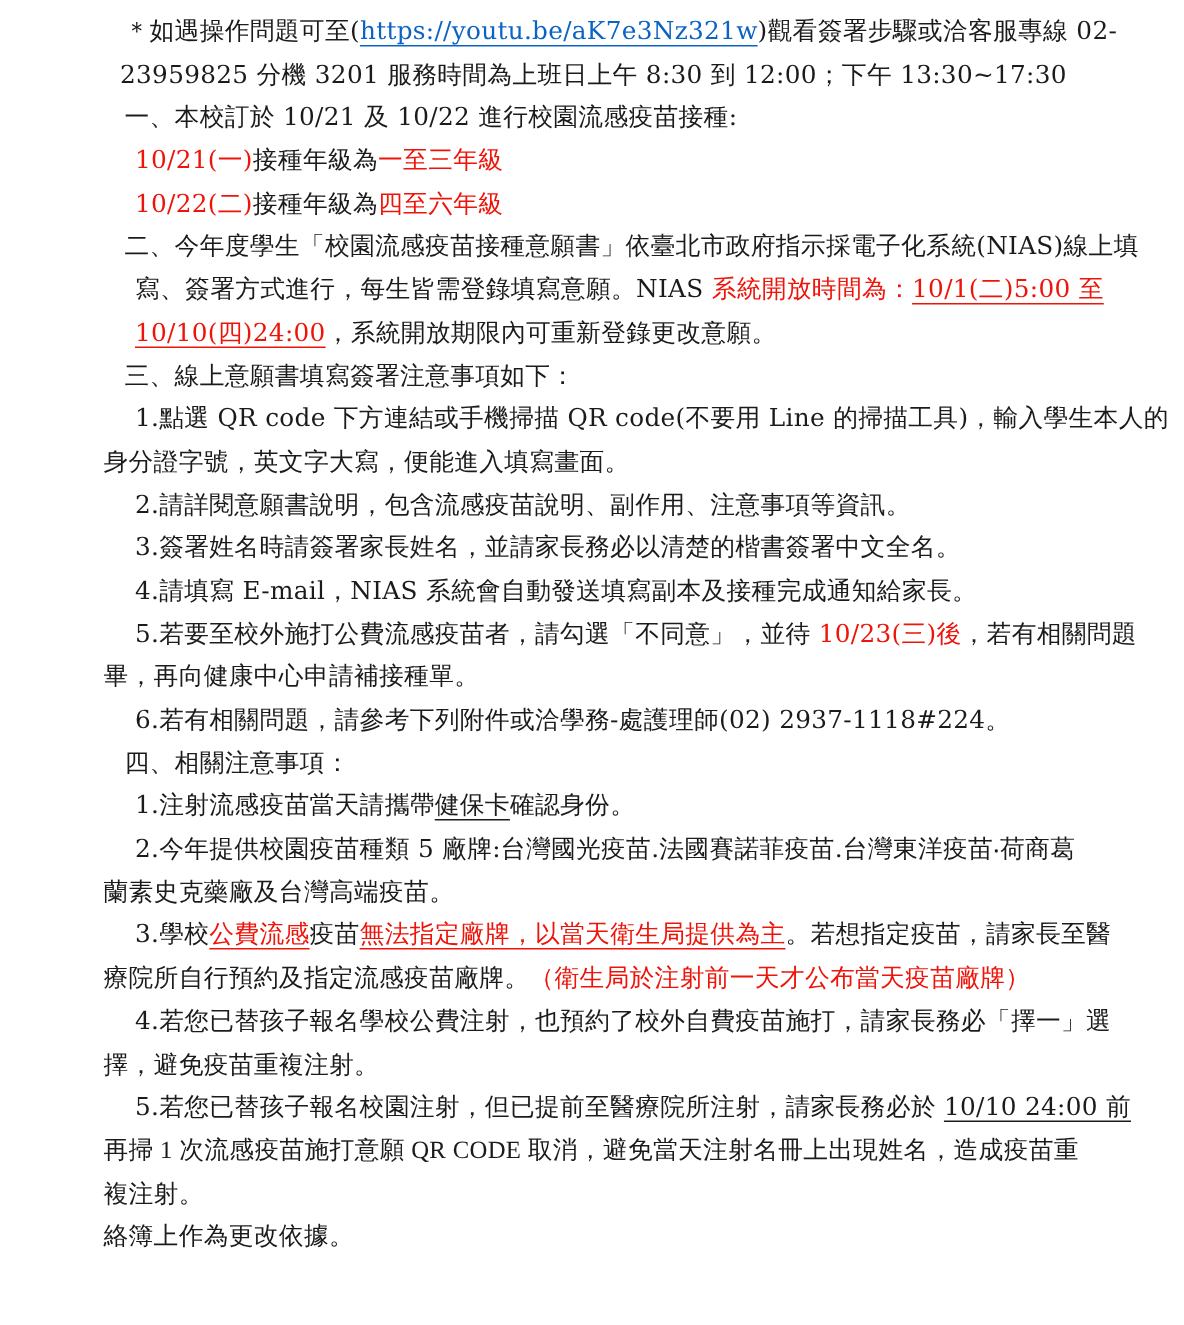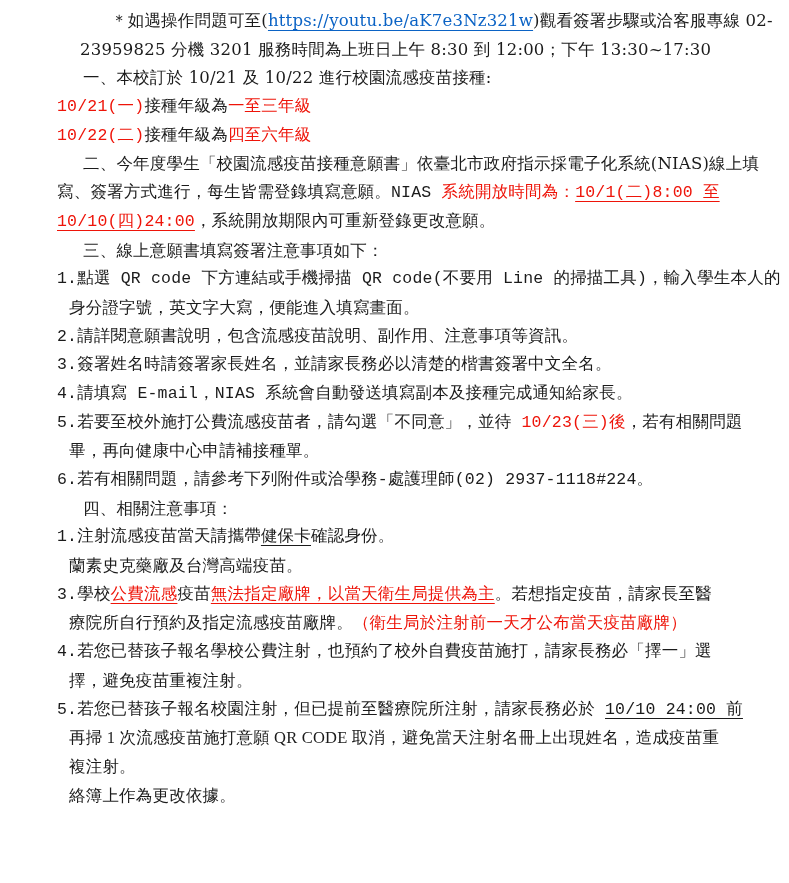--- a/index.html
+++ b/index.html
@@ -13,54 +13,55 @@
     font-family:"DejaVu Serif","Liberation Serif",serif;
     color:var(--ink);
   }
   .page{position:relative;width:789px;height:883px;padding-top:7px;box-sizing:border-box;}
   .line{
     height:28.7px;line-height:28.7px;
     font-size:16.5px;white-space:nowrap;
     letter-spacing:0.2px;
   }
   
-  .ind-star1{margin-left:111px;}
+  .ind-star1{margin-left:83px;}
   .ind-star2{margin-left:80px;}
   .ind-h{margin-left:83px;}
-  .ind-s1{margin-left:57px;font-family:Liberation Mono, monospace;}
+  .ind-s1{margin-left:90px;}
   .ind-s2{margin-left:69px;font-family:Liberation Serif, serif;}
   .run{color:var(--ink);}
   .run.red{color:var(--red);}
   .run.red-underline{color:var(--red);text-decoration:underline;text-underline-offset:4px;text-decoration-thickness:1px;}
   .run.black-underline{color:var(--ink);text-decoration:underline;text-underline-offset:4px;text-decoration-thickness:1px;}
   a.run.link{color:var(--blue);text-decoration:underline;text-underline-offset:4px;text-decoration-thickness:1px;cursor:pointer;}
 </style>
 </head>
 <body style="background: rgb(255, 255, 255);">
 
 <div class="page">
     <div class="line ind-star1"><span class="run black">＊如遇操作問題可至(</span><a class="run link" href="#">https://youtu.be/aK7e3Nz321w</a><span class="run black">)觀看簽署步驟或洽客服專線 02-</span></div>
     <div class="line ind-star2"><span class="run black">23959825 分機 3201 服務時間為上班日上午 8:30 到 12:00；下午 13:30~17:30</span></div>
     <div class="line ind-h"><span class="run black">一、本校訂於 10/21 及 10/22 進行校園流感疫苗接種:</span></div>
     <div class="line ind-s1"><span class="run red">10/21(一)</span><span class="run black">接種年級為</span><span class="run red">一至三年級</span></div>
     <div class="line ind-s1"><span class="run red">10/22(二)</span><span class="run black">接種年級為</span><span class="run red">四至六年級</span></div>
     <div class="line ind-h"><span class="run black">二、今年度學生「校園流感疫苗接種意願書」依臺北市政府指示採電子化系統(NIAS)線上填</span></div>
-    <div class="line ind-s1"><span class="run black">寫、簽署方式進行，每生皆需登錄填寫意願。NIAS </span><span class="run red">系統開放時間為：</span><span class="run red-underline">10/1(二)8:00 至</span></div>
+    <div class="line ind-s1"><span class="run black">寫、簽署方式進行，每生皆需登錄填寫意願。NIAS </span><span class="run red">系統開放時間為：</span><span class="run red-underline">10/1(二)5:00 至</span></div>
     <div class="line ind-s1"><span class="run red-underline">10/10(四)24:00</span><span class="run black">，系統開放期限內可重新登錄更改意願。</span></div>
     <div class="line ind-h"><span class="run black">三、線上意願書填寫簽署注意事項如下：</span></div>
     <div class="line ind-s1"><span class="run black">1.點選 QR code 下方連結或手機掃描 QR code(不要用 Line 的掃描工具)，輸入學生本人的</span></div>
     <div class="line ind-s2"><span class="run black">身分證字號，英文字大寫，便能進入填寫畫面。</span></div>
     <div class="line ind-s1"><span class="run black">2.請詳閱意願書說明，包含流感疫苗說明、副作用、注意事項等資訊。</span></div>
     <div class="line ind-s1"><span class="run black">3.簽署姓名時請簽署家長姓名，並請家長務必以清楚的楷書簽署中文全名。</span></div>
     <div class="line ind-s1"><span class="run black">4.請填寫 E-mail，NIAS 系統會自動發送填寫副本及接種完成通知給家長。</span></div>
     <div class="line ind-s1"><span class="run black">5.若要至校外施打公費流感疫苗者，請勾選「不同意」，並待 </span><span class="run red">10/23(三)後</span><span class="run black">，若有相關問題</span></div>
     <div class="line ind-s2"><span class="run black">畢，再向健康中心申請補接種單。</span></div>
     <div class="line ind-s1"><span class="run black">6.若有相關問題，請參考下列附件或洽學務-處護理師(02) 2937-1118#224。</span></div>
     <div class="line ind-h"><span class="run black">四、相關注意事項：</span></div>
     <div class="line ind-s1"><span class="run black">1.注射流感疫苗當天請攜帶</span><span class="run black-underline">健保卡</span><span class="run black">確認身份。</span></div>
+    <div class="line ind-s1"><span class="run black">2.今年提供校園疫苗種類 5 廠牌:台灣國光疫苗.法國賽諾菲疫苗.台灣東洋疫苗‧荷商葛</span></div>
     <div class="line ind-s2"><span class="run black">蘭素史克藥廠及台灣高端疫苗。</span></div>
     <div class="line ind-s1"><span class="run black">3.學校</span><span class="run red-underline">公費流感</span><span class="run black">疫苗</span><span class="run red-underline">無法指定廠牌，以當天衛生局提供為主</span><span class="run black">。若想指定疫苗，請家長至醫</span></div>
     <div class="line ind-s2"><span class="run black">療院所自行預約及指定流感疫苗廠牌。</span><span class="run red">（衛生局於注射前一天才公布當天疫苗廠牌）</span></div>
     <div class="line ind-s1"><span class="run black">4.若您已替孩子報名學校公費注射，也預約了校外自費疫苗施打，請家長務必「擇一」選</span></div>
     <div class="line ind-s2"><span class="run black">擇，避免疫苗重複注射。</span></div>
     <div class="line ind-s1"><span class="run black">5.若您已替孩子報名校園注射，但已提前至醫療院所注射，請家長務必於 </span><span class="run black-underline">10/10 24:00 前</span></div>
     <div class="line ind-s2"><span class="run black">再掃 1 次流感疫苗施打意願 QR CODE 取消，避免當天注射名冊上出現姓名，造成疫苗重</span></div>
     <div class="line ind-s2"><span class="run black">複注射。</span></div>
     <div class="line ind-s2"><span class="run black">絡簿上作為更改依據。</span></div>
   </div>

